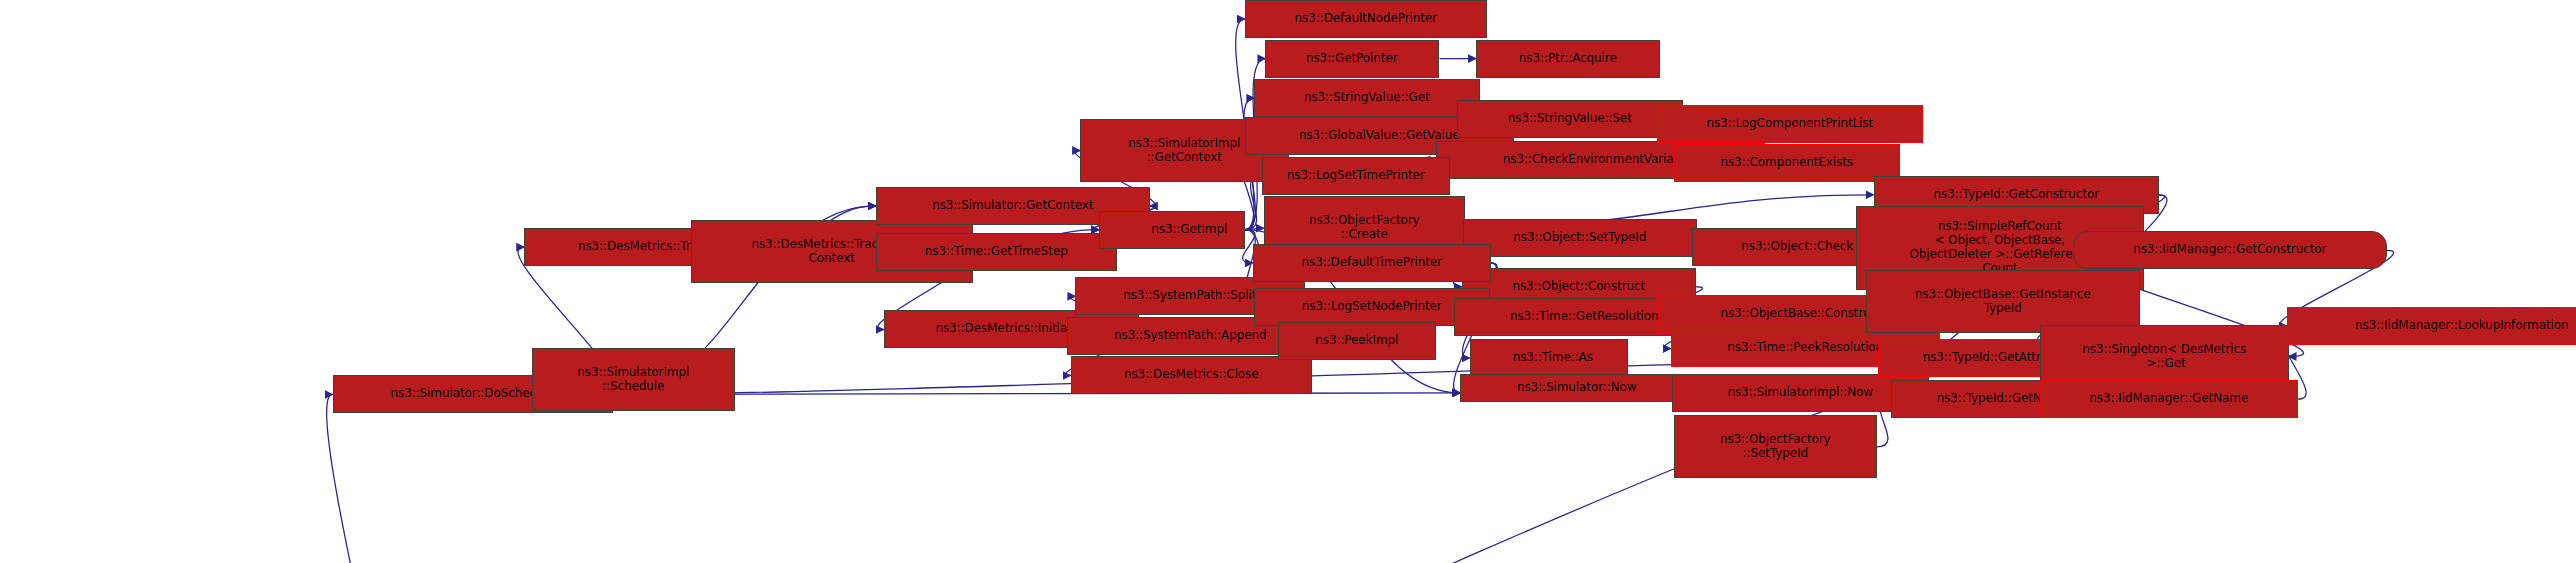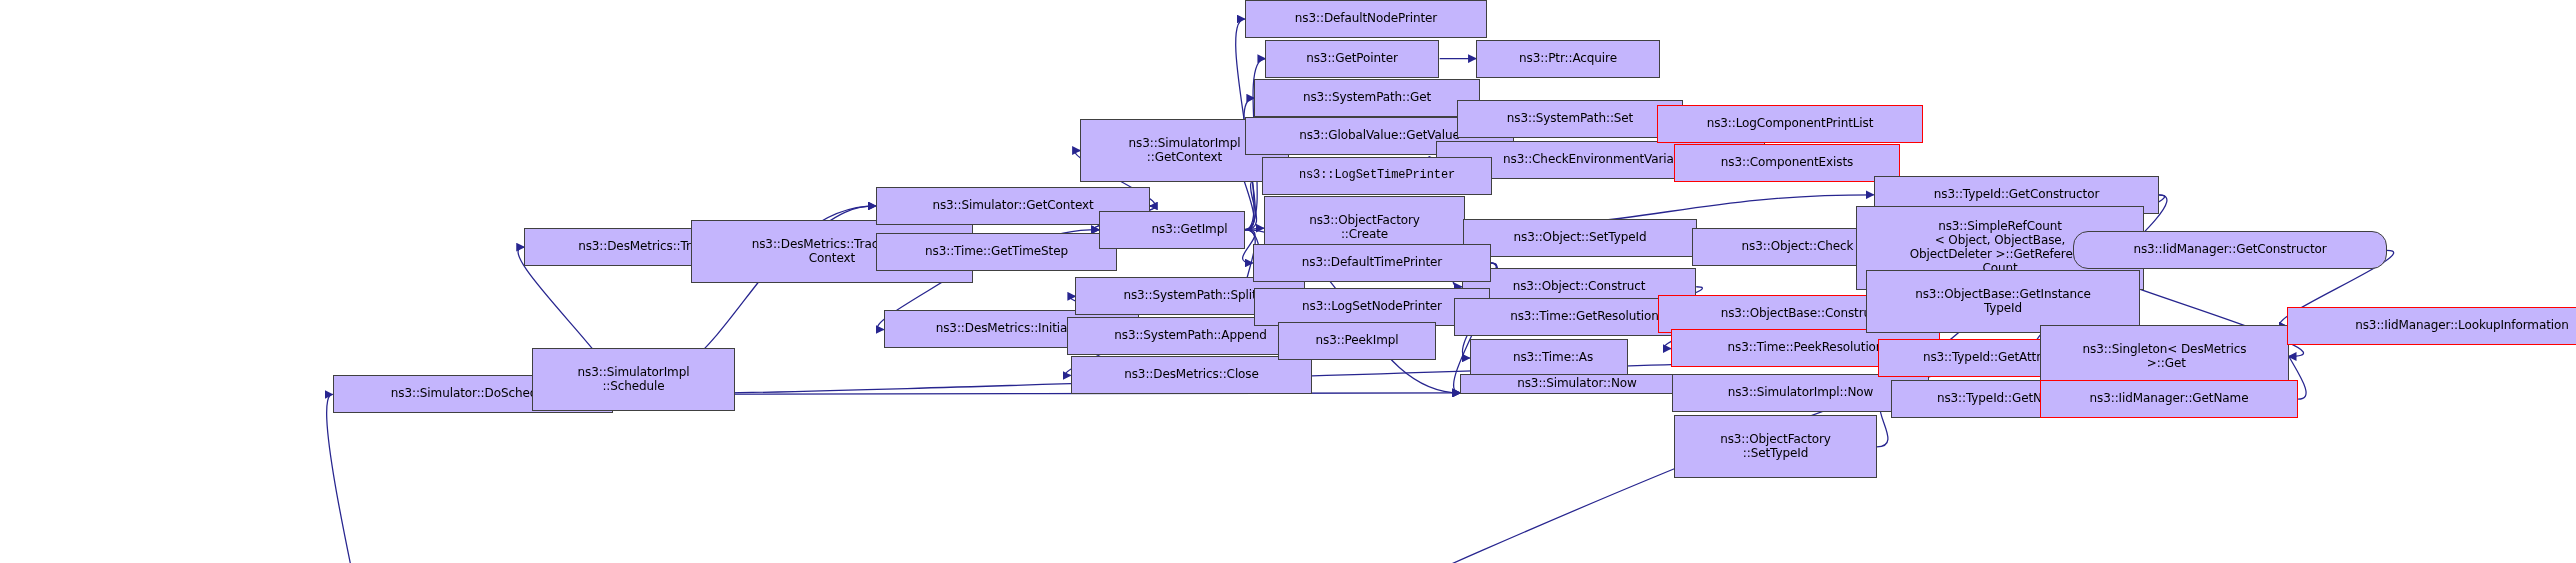--- a/index.html
+++ b/index.html
@@ -17,21 +17,21 @@
   }
   #edges {
     position: absolute;
     left: 0; top: 0;
     width: 2576px; height: 564px;
     pointer-events: none;
   }
   .node {
     position: absolute;
     box-sizing: border-box;
-    background: #c4b5fd;
+    background: #b91c1c;
     border: 0.8px solid #404040;
     display: flex;
     align-items: center;
     justify-content: center;
     text-align: center;
     font-size: 12px;
     line-height: 1.16;
     color: #000000;
     white-space: pre;
     letter-spacing: -0.1px;
@@ -126,40 +126,40 @@
       <div class="node" style="left: 1075px; top: 277px; width: 230px; height: 38px;">ns3::SystemPath::Split</div>
       <div class="node" style="left: 1067px; top: 317px; width: 247px; height: 38px;">ns3::SystemPath::Append</div>
       <div class="node" style="left: 1071px; top: 356px; width: 241px; height: 38px;">ns3::DesMetrics::Close</div>
       <div class="node" style="left: 876px; top: 187px; width: 274px; height: 38px;">ns3::Simulator::GetContext</div>
       <div class="node" style="left: 1080px; top: 119px; width: 209px; height: 63px;">ns3::SimulatorImpl
 ::GetContext</div>
       <div class="node" style="left: 1099px; top: 211px; width: 146px; height: 38px; padding-left: 35px;">ns3::GetImpl</div>
       <div class="node" style="left: 1245px; top: 0px; width: 242px; height: 38px;">ns3::DefaultNodePrinter</div>
       <div class="node" style="left: 1265px; top: 40px; width: 174px; height: 38px;">ns3::GetPointer</div>
       <div class="node" style="left: 1476px; top: 40px; width: 184px; height: 38px;">ns3::Ptr::Acquire</div>
-      <div class="node" style="left: 1254px; top: 79px; width: 226px; height: 38px;">ns3::SystemPath::Get</div>
+      <div class="node" style="left: 1254px; top: 79px; width: 226px; height: 38px;">ns3::StringValue::Get</div>
       <div class="node" style="left: 1245px; top: 117px; width: 269px; height: 38px;">ns3::GlobalValue::GetValue</div>
-      <div class="node" style="left: 1457px; top: 100px; width: 226px; height: 38px;">ns3::SystemPath::Set</div>
+      <div class="node" style="left: 1457px; top: 100px; width: 226px; height: 38px;">ns3::StringValue::Set</div>
       <div class="node" style="left: 1436px; top: 141px; width: 329px; height: 38px;">ns3::CheckEnvironmentVariables</div>
       <div class="node red" style="left: 1657px; top: 105px; width: 266px; height: 38px;">ns3::LogComponentPrintList</div>
       <div class="node red" style="left: 1674px; top: 144px; width: 226px; height: 38px;">ns3::ComponentExists</div>
-      <div class="node" style="left: 1262px; top: 157px; width: 230px; height: 38px; font-family: Liberation Mono, monospace;">ns3::LogSetTimePrinter</div>
+      <div class="node" style="left: 1262px; top: 157px; width: 188px; height: 38px;">ns3::LogSetTimePrinter</div>
       <div class="node" style="left: 1264px; top: 196px; width: 201px; height: 63px;">ns3::ObjectFactory
 ::Create</div>
       <div class="node" style="left: 1463px; top: 219px; width: 234px; height: 38px; text-align: center;">ns3::Object::SetTypeId</div>
       <div class="node" style="left: 1676px; top: 228px; width: 211px; height: 38px; margin-left: 16px;">ns3::Object::Check</div>
       <div class="node" style="left: 1462px; top: 268px; width: 234px; height: 38px;">ns3::Object::Construct</div>
       <div class="node" style="left: 1253px; top: 244px; width: 238px; height: 38px;">ns3::DefaultTimePrinter</div>
       <div class="node" style="left: 1254px; top: 288px; width: 236px; height: 38px;">ns3::LogSetNodePrinter</div>
       <div class="node" style="left: 1278px; top: 322px; width: 158px; height: 38px;">ns3::PeekImpl</div>
       <div class="node" style="left: 1454px; top: 298px; width: 253px; height: 38px; padding-left: 8px;">ns3::Time::GetResolution</div>
       <div class="node" style="left: 1470px; top: 339px; width: 158px; height: 38px; padding-left: 8px;">ns3::Time::As</div>
       <div class="node red" style="left: 1658px; top: 295px; width: 309px; height: 38px;">ns3::ObjectBase::ConstructSelf</div>
       <div class="node red" style="left: 1671px; top: 329px; width: 269px; height: 38px;">ns3::Time::PeekResolution</div>
-      <div class="node" style="left: 1460px; top: 374px; width: 234px; height: 20px;">ns3::Simulator::Now</div>
+      <div class="node" style="left: 1460px; top: 374px; width: 234px; height: 28px;">ns3::Simulator::Now</div>
       <div class="node" style="left: 1672px; top: 374px; width: 257px; height: 38px;">ns3::SimulatorImpl::Now</div>
       <div class="node" style="left: 1674px; top: 415px; width: 203px; height: 63px;">ns3::ObjectFactory
 ::SetTypeId</div>
       <div class="node" style="left: 1874px; top: 176px; width: 285px; height: 38px;">ns3::TypeId::GetConstructor</div>
       <div class="node" style="left: 1856px; top: 206px; width: 288px; height: 84px;">ns3::SimpleRefCount
 &lt; Object, ObjectBase,
  ObjectDeleter &gt;::GetReference
 Count</div>
       <div class="node" style="left: 1866px; top: 270px; width: 274px; height: 63px;">ns3::ObjectBase::GetInstance
 TypeId</div>

